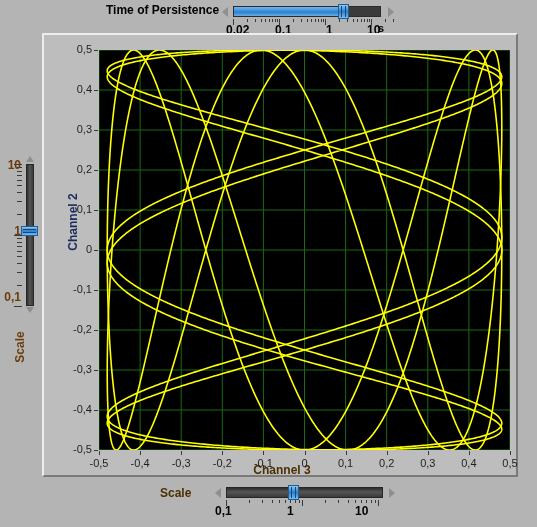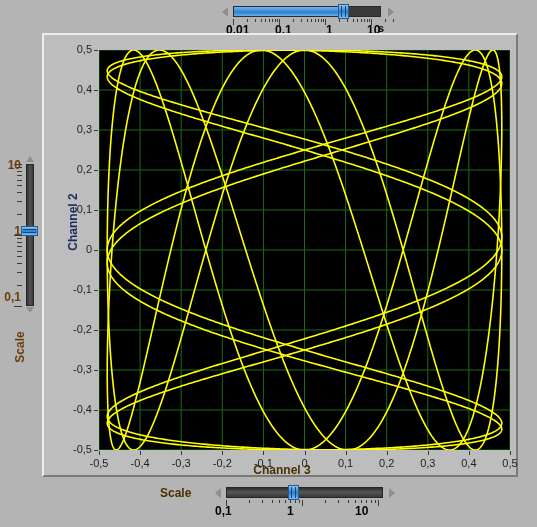--- a/index.html
+++ b/index.html
@@ -150,20 +150,21 @@
   .swatch{position:absolute;left:68px;width:44px;height:13px;border:1px solid #6a6a6a;box-sizing:border-box;}
   #sw-trace{top:1px;background:#ffff00;}
   #sw-grid{top:17px;background:#1b6b12;}
 </style>
 </head>
 <body>
 
 <div class="root">
 
   <div id="persistence-block">
+    <div id="persistence-label">Time of Persistence</div>
 
     <div id="pers-slider" class="hslider">
       <div class="harrow-l" style="left:0px;"></div>
       <div class="harrow-r" style="right:0px;"></div>
       <div id="pers-track">
         <div id="pers-fill"></div>
       </div>
       <div id="pers-thumb"></div>
     </div>
 
@@ -193,21 +194,21 @@
         <div class="tick min" style="left: 124.193px;"></div>
         <div class="tick min" style="left: 127.837px;"></div>
         <div class="tick min" style="left: 130.917px;"></div>
         <div class="tick min" style="left: 133.586px;"></div>
         <div class="tick min" style="left: 135.94px;"></div>
         <div class="tick maj" style="left: 138.045px;"></div>
         <div class="tick min" style="left: 151.897px;"></div>
         <div class="tick min" style="left: 160px;"></div>
       </div>
 
-    <div class="sl-lab" style="left:226px;top:23px;">0,01</div>
+    <div class="sl-lab" style="left:226px;top:23px;">0,02</div>
     <div class="sl-lab" style="left:275px;top:23px;">0,1</div>
     <div class="sl-lab" style="left:326px;top:23px;">1</div>
     <div class="sl-lab" style="left:367px;top:23px;">10</div>
     <div id="pers-unit">s</div>
   </div>
 
   <div id="vscale-block">
     <div id="v-arrow-up"></div>
     <div id="v-track"></div>
     <div id="v-arrow-dn"></div>

